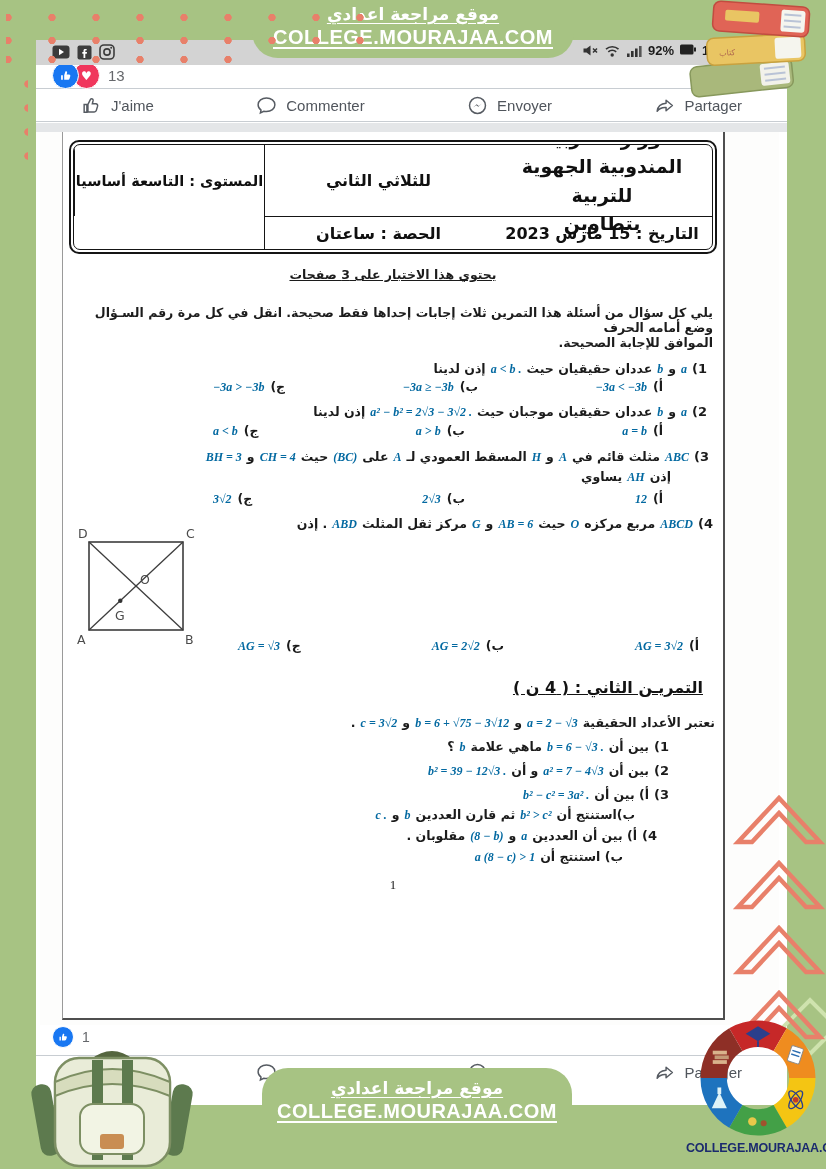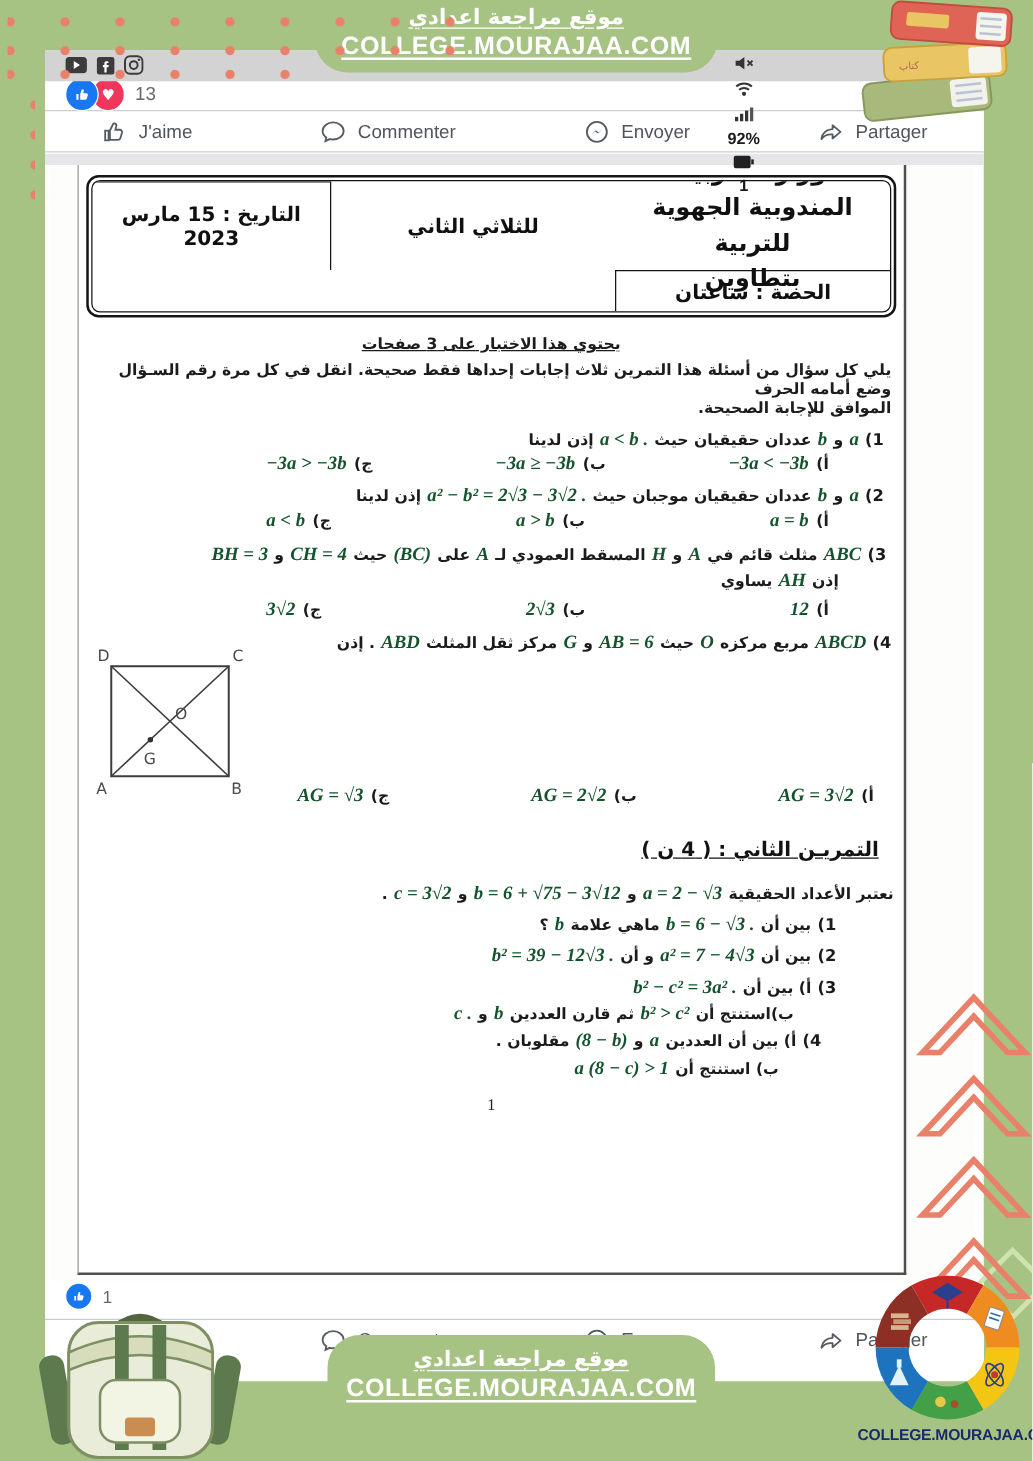--- a/index.html
+++ b/index.html
@@ -10,21 +10,21 @@
   .dots{position:absolute;pointer-events:none;z-index:8;
         background-image:radial-gradient(circle,#e8806a 3.4px,rgba(0,0,0,0) 4px);}
   .dots-a{left:6px;top:2px;width:392px;height:46px;background-size:44px 23px;background-position:24px 4px;}
   .dots-b{left:6px;top:46px;width:252px;height:20px;background-size:44px 23px;background-position:24px 2px;}
   .dots-c{left:2px;top:66px;width:26px;height:100px;background-size:44px 24px;background-position:4px 6px;}
 
   
   .post{position:absolute;left:36px;top:40px;width:751px;height:1065px;background:#fff;z-index:1;}
   .statusbar{position:absolute;left:0;top:0;width:100%;height:25px;background:#d3d3d3;z-index:3;}
   .sb-left{position:absolute;left:16px;top:4px;display:flex;gap:7px;align-items:center;}
-  .sb-right{position:absolute;left:546px;top:3px;display:flex;gap:5px;align-items:center;flex-direction:column;}
+  .sb-right{position:absolute;left:546px;top:3px;display:flex;gap:5px;}
   .sb-text{font:600 13px "Liberation Sans",sans-serif;color:#1a1a1a;}
 
   .rxn-row{position:absolute;left:16px;top:22px;display:flex;align-items:center;z-index:2;}
   .rxn{width:25px;height:25px;border-radius:50%;border:1.5px solid #fff;display:flex;
        align-items:center;justify-content:center;}
   .rxn-like{background:#1877f2;z-index:2;}
   .rxn-love{background:#f0365c;margin-left:-6px;z-index:1;color:#fff;font-size:12px;}
   .rxn-count{margin-left:8px;font:400 15px "Liberation Sans",sans-serif;color:#65676b;}
 
   .fb-bar{position:absolute;left:0;width:751px;height:34px;background:#fff;display:flex;
@@ -52,28 +52,28 @@
   .cell.hr{border-top:1.6px solid #151515;}
   .c-min{font-size:19px;line-height:1.5;}
   .c-title{font-size:16px;line-height:1.7;}
   .c-lvl{font-size:14.5px;}
   .c-sm{font-size:16px;}
 
   .pages-note{margin-top:13px;text-align:center;direction:rtl;font:700 12.5px "DejaVu Sans",sans-serif;
               text-decoration:underline;color:#1c1c1c;}
   .ex-title{margin-top:14px;direction:rtl;text-align:right;padding-right:10px;
             font:700 16px "DejaVu Sans",sans-serif;text-decoration:underline;color:#131313;}
-  .intro{margin-top:6px;direction:rtl;text-align:right;padding:0 10px 0 14px;line-height:1.85;
+  .intro{margin-top:23px;direction:rtl;text-align:right;padding:0 10px 0 14px;line-height:1.85;
          font:700 12.5px "DejaVu Sans",sans-serif;color:#1c1c1c;}
 
   .segline{display:flex;direction:rtl;align-items:baseline;gap:5px;white-space:nowrap;}
   .seg-ar,.seg-num{font-family:"DejaVu Sans",sans-serif;font-weight:700;font-size:12.5px;color:#1b1b1b;}
   .seg-num{font-size:13px;}
-  .seg-math{font-family:"Liberation Serif",serif;font-style:italic;font-weight:700;font-size:15px;
-            color:#14532d;unicode-bidi:isolate;}
+  .seg-math{font-family:"Liberation Serif",serif;font-style:italic;font-weight:700;font-size:12px;
+            color:#0369a1;unicode-bidi:isolate;}
   .opts{display:flex;direction:rtl;justify-content:space-between;margin:0 60px 0 150px;align-items:baseline;}
   .opts-q4{margin:0 24px 0 175px;}
   .opt{display:flex;direction:rtl;gap:6px;align-items:baseline;}
 
   .fig{position:relative;height:112px;margin-top:-6px;}
   .fig svg{position:absolute;left:12px;top:-2px;}
   .fig text{font:12.5px "DejaVu Sans",sans-serif;fill:#4a4a4a;}
 
   .pageno{margin-top:12px;text-align:center;font:400 13px "Liberation Serif",serif;color:#222;}
 
@@ -193,20 +193,23 @@
         <div class="tbl-outer">
           <div class="tbl-inner">
             <div class="tbl">
               <div class="cell c-min">
                 <div>وزارة التربية</div>
                 <div>المندوبية الجهوية للتربية</div>
                 <div>بتطاوين</div>
               </div>
               <div class="cell c-title vr">
                 <div>للثلاثي الثاني</div>
+              </div>
+              <div class="cell c-lvl vr">
+                <div>المستوى : التاسعة أساسيا</div>
               </div>
               <div class="cell c-sm hr">
                 <div>التاريخ : 15 مارس 2023</div>
               </div>
               <div class="cell c-sm vr hr">
                 <div>الحصة : ساعتان</div>
               </div>
             </div>
           </div>
         </div>

